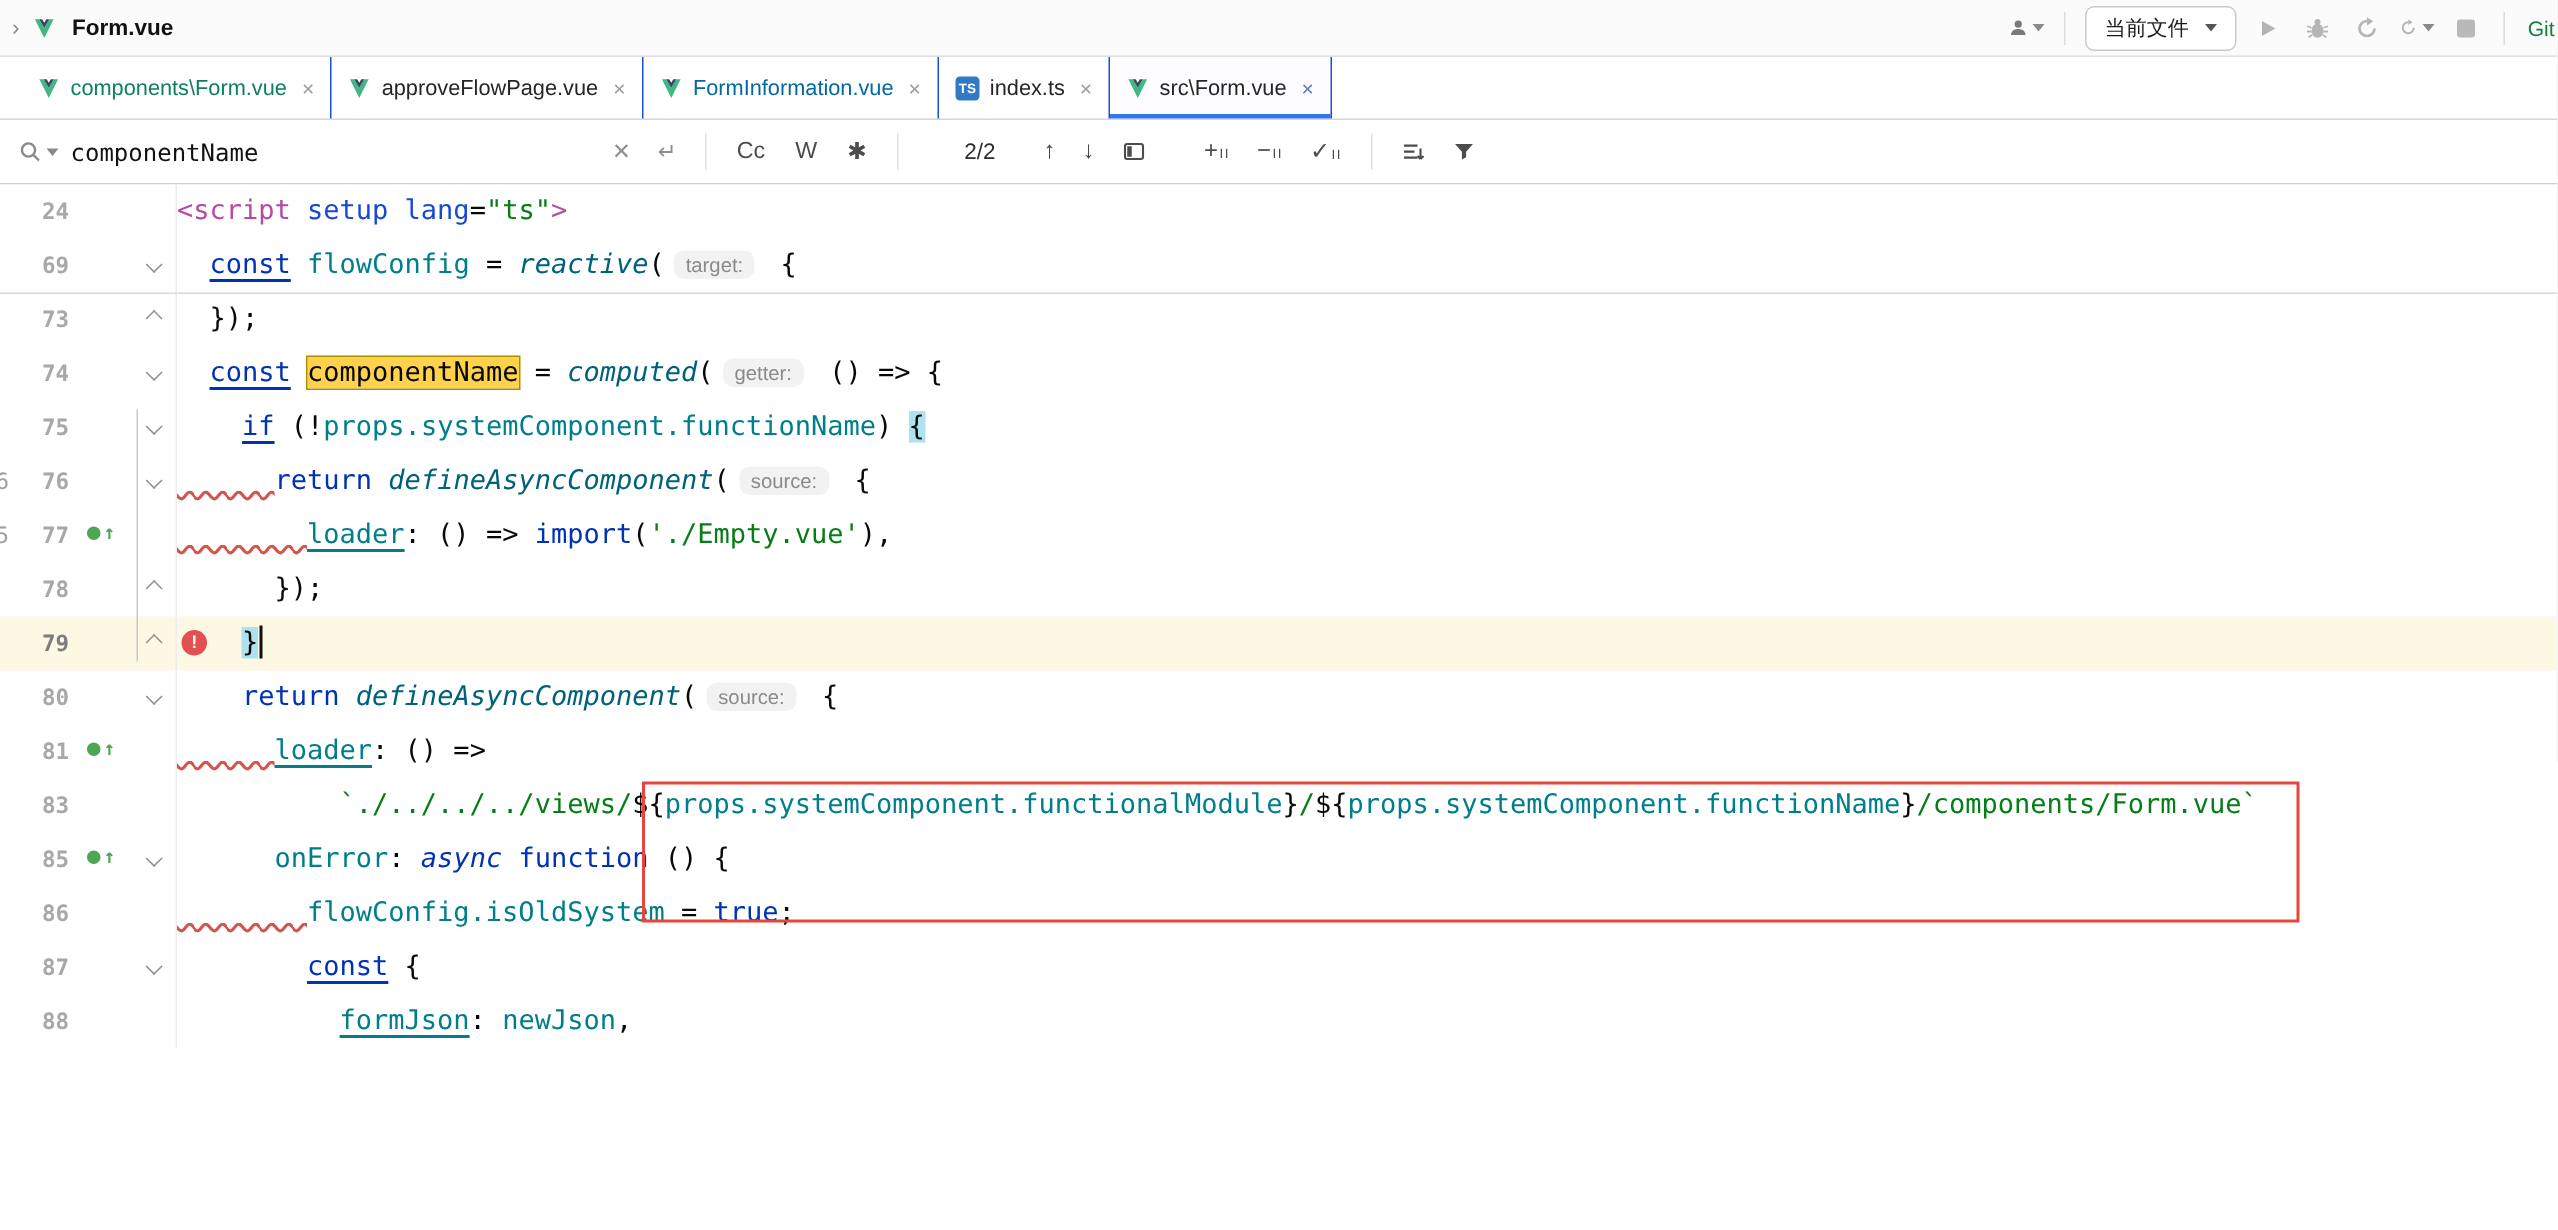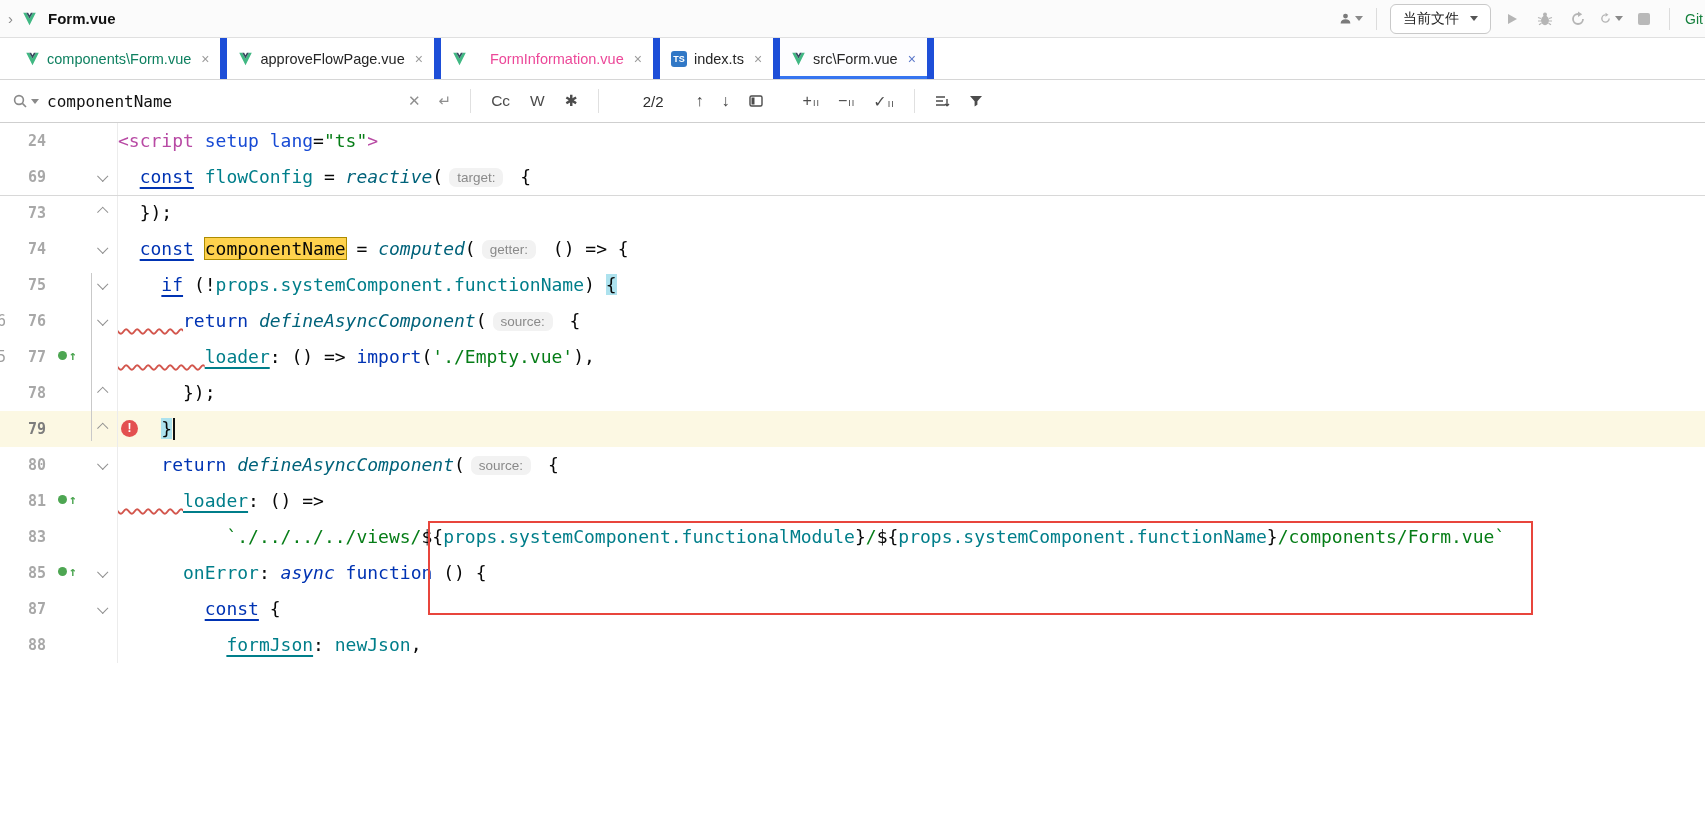--- a/index.html
+++ b/index.html
@@ -18,21 +18,21 @@
   .tb-sep{width:1px;height:22px;background:#dcdcdc;margin:0 4px;}
   .runcfg{display:inline-flex;align-items:center;gap:8px;border:1px solid #c9c9c9;border-radius:6px;
           height:28px;padding:0 12px;font-size:14px;color:#1a1a1a;background:#fff;}
   .stop-sq{width:12px;height:12px;border-radius:2px;background:#b9b9b9;}
   .git-label{font-size:14px;color:#15803d;margin-left:2px;white-space:nowrap;text-align:right;}
 
   
   .tabbar{height:42px;box-sizing:border-box;display:flex;align-items:stretch;
           padding-left:14px;background:#fff;border-bottom:1px solid #d6d6d6;}
   .tab{display:flex;align-items:center;gap:7px;padding:0 11px;font-size:14.5px;
-       border-right:7px solid #1d4ed8;position:relative;cursor:default;justify-content:center;}
+       border-right:1px solid #1d4ed8;position:relative;cursor:default;justify-content:center;}
   .tab.active{box-shadow:inset 0 -3px 0 0 #3574F0;background:#fdfdff;}
   .tab-close{color:#9b9b9b;font-size:14px;margin-left:3px;}
   .tab.active .tab-close{color:#5a77c9;}
   .ts-badge{display:inline-block;width:16px;height:16px;border-radius:3px;background:#3178C6;
             color:#fff;font-size:9px;font-weight:bold;text-align:center;line-height:16px;}
 
   
   .findbar{height:43px;box-sizing:border-box;display:flex;align-items:center;background:#fff;
            border-bottom:1px solid #cfcfcf;padding-left:10px;font-size:15px;color:#555;}
   .fb-query{width:352px;font-family:"DejaVu Sans Mono",monospace;font-size:16px;color:#111;margin-left:8px;}
@@ -178,21 +178,21 @@
         <span class="tab-label" style="color: rgb(38, 38, 38);">approveFlowPage.vue</span>
         <span class="tab-close">×</span>
       </div>
       <div class="tab">
         <span class="tab-icon">
           <svg width="15" height="14" viewBox="0 0 24 22">
             <path d="M2 1h4.6L12 10.2 17.4 1H22L12 21z" fill="#41B883"></path>
             <path d="M6.6 1h3.2L12 4.9 14.2 1h3.2L12 10.2z" fill="#35495E"></path>
           </svg>
         </span>
-        <span class="tab-label" style="color: #ec4899; margin-left: 16px;">FormInformation.vue</span>
+        <span class="tab-label" style="color: #0369a1;">FormInformation.vue</span>
         <span class="tab-close">×</span>
       </div>
       <div class="tab">
         <span class="ts-badge">TS</span>
         <span class="tab-label" style="color: rgb(38, 38, 38);">index.ts</span>
         <span class="tab-close">×</span>
       </div>
       <div class="tab active">
         <span class="tab-icon">
           <svg width="15" height="14" viewBox="0 0 24 22">
@@ -264,20 +264,21 @@
         <div class="row"><div class="gut"><span class="num">74</span><span class="ico"></span><span class="foldc"><span class="chev down"></span></span></div><div class="code"><span class="tk-pln">  </span><span class="tk-kwu">const</span><span class="tk-pln"> </span><span class="tk-hls">componentName</span><span class="tk-pln"> = </span><span class="tk-fn">computed</span><span class="tk-pln">(</span><span class="tk-inlay">getter:</span><span class="tk-pln"> () =&gt; {</span></div></div>
         <div class="row"><div class="gut"><span class="num">75</span><span class="ico"></span><span class="foldc"><span class="chev down"></span></span></div><div class="code"><span class="tk-pln">    </span><span class="tk-kwu">if</span><span class="tk-pln"> (!</span><span class="tk-id">props.systemComponent.functionName</span><span class="tk-pln">) </span><span class="tk-hlb">{</span></div></div>
         <div class="row"><div class="gut"><span class="num">76</span><span class="ico"></span><span class="foldc"><span class="chev down"></span></span></div><div class="code"><span class="tk-wse">      </span><span class="tk-kw">return</span><span class="tk-pln"> </span><span class="tk-fn">defineAsyncComponent</span><span class="tk-pln">(</span><span class="tk-inlay">source:</span><span class="tk-pln"> {</span></div></div>
         <div class="row"><div class="gut"><span class="num">77</span><span class="ico"><span class="gmark"><span class="gdot"></span><span class="garr">↑</span></span></span><span class="foldc"></span></div><div class="code"><span class="tk-wse">        </span><span class="tk-idu">loader</span><span class="tk-pln">: () =&gt; </span><span class="tk-kw">import</span><span class="tk-pln">(</span><span class="tk-str">'./Empty.vue'</span><span class="tk-pln">),</span></div></div>
         <div class="row"><div class="gut"><span class="num">78</span><span class="ico"></span><span class="foldc"><span class="chev up"></span></span></div><div class="code"><span class="tk-pln">      });</span></div></div>
         <div class="row cur"><div class="gut"><span class="num">79</span><span class="ico"></span><span class="foldc"><span class="chev up"></span></span></div><div class="code"><span class="tk-pln">    </span><span class="tk-hlb">}</span><span class="tk-caret"></span></div><span class="err-icon">!</span></div>
         <div class="row"><div class="gut"><span class="num">80</span><span class="ico"></span><span class="foldc"><span class="chev down"></span></span></div><div class="code"><span class="tk-pln">    </span><span class="tk-kw">return</span><span class="tk-pln"> </span><span class="tk-fn">defineAsyncComponent</span><span class="tk-pln">(</span><span class="tk-inlay">source:</span><span class="tk-pln"> {</span></div></div>
         <div class="row"><div class="gut"><span class="num">81</span><span class="ico"><span class="gmark"><span class="gdot"></span><span class="garr">↑</span></span></span><span class="foldc"></span></div><div class="code"><span class="tk-wse">      </span><span class="tk-idu">loader</span><span class="tk-pln">: () =&gt;</span></div></div>
         <div class="row"><div class="gut"><span class="num">83</span><span class="ico"></span><span class="foldc"></span></div><div class="code"><span class="tk-pln">          </span><span class="tk-str">`./../../../views/</span><span class="tk-pln">${</span><span class="tk-id">props.systemComponent.functionalModule</span><span class="tk-pln">}</span><span class="tk-str">/</span><span class="tk-pln">${</span><span class="tk-id">props.systemComponent.functionName</span><span class="tk-pln">}</span><span class="tk-str">/components/Form.vue`</span></div></div>
         <div class="row"><div class="gut"><span class="num">85</span><span class="ico"><span class="gmark"><span class="gdot"></span><span class="garr">↑</span></span></span><span class="foldc"><span class="chev down"></span></span></div><div class="code"><span class="tk-pln">      </span><span class="tk-id">onError</span><span class="tk-pln">: </span><span class="tk-kwi">async</span><span class="tk-pln"> </span><span class="tk-kw">function</span><span class="tk-pln"> () {</span></div></div>
+        <div class="row"><div class="gut"><span class="num">86</span><span class="ico"></span><span class="foldc"></span></div><div class="code"><span class="tk-wse">        </span><span class="tk-id">flowConfig.isOldSystem</span><span class="tk-pln"> = </span><span class="tk-kw">true</span><span class="tk-pln">;</span></div></div>
         <div class="row"><div class="gut"><span class="num">87</span><span class="ico"></span><span class="foldc"><span class="chev down"></span></span></div><div class="code"><span class="tk-pln">        </span><span class="tk-kwu">const</span><span class="tk-pln"> {</span></div></div>
         <div class="row"><div class="gut"><span class="num">88</span><span class="ico"></span><span class="foldc"></span></div><div class="code"><span class="tk-pln">          </span><span class="tk-idu">formJson</span><span class="tk-pln">: </span><span class="tk-id">newJson</span><span class="tk-pln">,</span></div></div>
       </div>
     <div id="overlays">
         <div class="annotation-box" style="left: 428px; top: 398px; width: 1105px; height: 94px;"></div>
         <div class="fold-guide" style="left: 91px; top: 150px; height: 168px;"></div>
         <span class="stray" style="top: 180px;">6</span>
         <span class="stray" style="top: 216px;">5</span>
       </div>
   </div>

